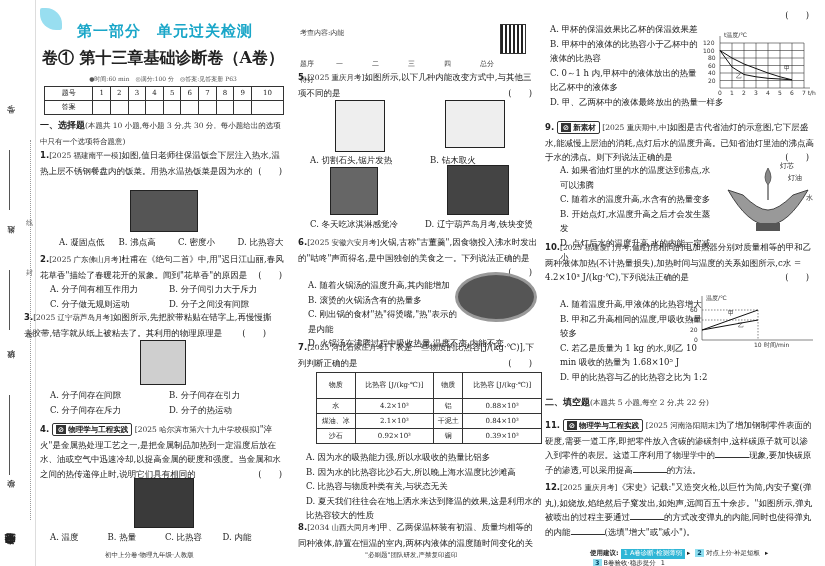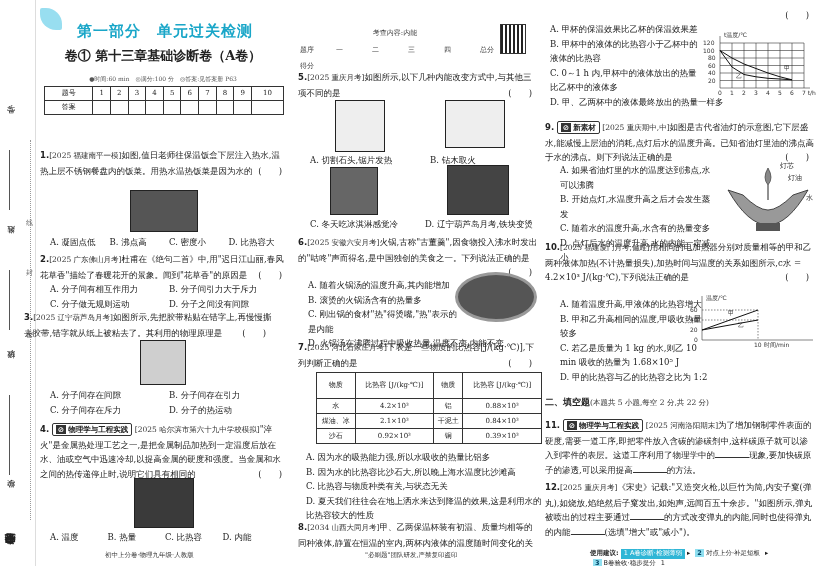--- a/index.html
+++ b/index.html
@@ -6,21 +6,21 @@
   body { width: 825px; height: 566px; background: #fff; font-family: "DejaVu Serif", "Liberation Serif", serif; color: #222; overflow: hidden; position: relative; font-size: 8.5px; line-height: 1.5; }
   .page { position: absolute; top: 0; left: 0; width: 825px; height: 566px; }
   .binding { position: absolute; left: 0; top: 0; width: 36px; height: 566px; border-right: 1px solid #ddd; }
   .binding .vlabel { position: absolute; left: 6px; writing-mode: vertical-rl; transform: rotate(180deg); font-family: "DejaVu Sans", sans-serif; font-size: 8px; color: #333; }
   .binding .line { position: absolute; left: 9px; width: 1px; background: #555; }
   .binding .dots { position: absolute; left: 30px; width: 1px; border-left: 1px dotted #999; }
   .binding .cutlabel { position: absolute; left: 26px; font-size: 7px; color: #666; }
   .brand { position: absolute; left: 3px; bottom: 12px; writing-mode: vertical-rl; transform: rotate(180deg); font-family: "DejaVu Sans", sans-serif; font-weight: bold; font-size: 11px; color: #222; }
   .leaf { position: absolute; left: 40px; top: 8px; width: 22px; height: 22px; background: #7ed6ec; border-radius: 2px 16px 2px 16px; opacity: .8; }
   .part-title { position: absolute; left: 50px; top: 20px; width: 230px; text-align: center; color: #19a6c8; font-family: "DejaVu Sans", sans-serif; font-weight: bold; font-size: 15px; letter-spacing: 1px; }
-  .exam-title { position: absolute; left: 38px; top: 46px; width: 250px; text-align: center; font-weight: bold; font-size: 13px; }
+  .exam-title { position: absolute; left: 38px; top: 46px; width: 250px; text-align: center; font-weight: bold; font-size: 16px; }
   .exam-meta { position: absolute; left: 38px; top: 74px; width: 250px; text-align: center; font-size: 6px; color: #555; }
   table.ans { position: absolute; left: 44px; top: 86px; border-collapse: collapse; width: 240px; }
   table.ans td { border: 1px solid #333; height: 14px; text-align: center; font-size: 7px; }
   .sec-head { font-family: "DejaVu Sans", sans-serif; font-weight: bold; font-size: 9px; }
   .q { position: absolute; font-size: 8.5px; line-height: 14.5px; }
   .qn { font-weight: bold; font-family: "DejaVu Sans", sans-serif; }
   .src { font-size: 7.5px; color: #333; }
   .paren { float: right; margin-right: 6px; }
   .opts { display: grid; grid-template-columns: 1fr 1fr; }
   .opts4 { display: grid; grid-template-columns: repeat(4, 1fr); }
@@ -91,26 +91,29 @@
       <td></td>
           <td></td>
       <td></td>
           <td></td>
       <td></td>
           <td></td>
     </tr>
   </tbody>
     </table>
 
+  <div class="q" style="left:40px;top:118px;width:248px;">
+    <span class="sec-head">一、选择题</span><small class="src">(本题共 10 小题,每小题 3 分,共 30 分。每小题给出的选项中只有一个选项符合题意)</small>
+  </div>
 
   <div class="q" style="left:40px;top:148px;width:248px;">
     <span class="qn">1.</span><span class="src">[2025 福建南平一模]</span><span>如图,值日老师往保温饭盒下层注入热水,温热上层不锈钢餐盘内的饭菜。用热水温热饭菜是因为水的</span><span class="paren">(　　)</span>
   </div>
   <div class="img" style="left:130px;top:190px;width:68px;height:42px;"></div>
-  <div class="q opts4" style="left:50px;top:235px;width:238px;">
+  <div class="q opts4" style="left:59px;top:235px;width:238px;">
     <span>A. 凝固点低</span>
     <span>B. 沸点高</span>
     <span>C. 密度小</span>
     <span>D. 比热容大</span>
   </div>
 
   <div class="q" style="left:40px;top:252px;width:248px;">
     <span class="qn">2.</span><span class="src">[2025 广东佛山月考]</span><span>杜甫在《绝句二首》中,用"迟日江山丽,春风花草香"描绘了春暖花开的景象。闻到"花草香"的原因是</span><span class="paren">(　　)</span>
     <div class="opts" style="padding-left:10px;">
       <span>A. 分子间有相互作用力</span>
@@ -139,21 +142,21 @@
   <div class="img" style="left:134px;top:478px;width:60px;height:50px;background:#3a3a3a;"></div>
   <div class="q opts4" style="left:50px;top:530px;width:230px;">
     <span>A. 温度</span>
     <span>B. 热量</span>
     <span>C. 比热容</span>
     <span>D. 内能</span>
   </div>
   <div class="footer" style="left:105px;">初中上分卷·物理九年级·人教版</div>
 
   <div class="score-tbl">
-    <div style="text-align:center;width:190px;margin-bottom:6px;">考查内容:内能</div>
+    <div style="width:190px;margin-bottom:20px;">考查内容:内能</div>
     <div>
       <span>题序</span><span>一</span><span>二</span><span>三</span><span>四</span><span>总分</span>
     </div>
     <div style="margin-top:6px;"><span>得分</span></div>
   </div>
   <div class="qr"></div>
 
   <div class="q" style="left:298px;top:70px;width:240px;">
     <span class="qn">5.</span><span class="src">[2025 重庆月考]</span><span>如图所示,以下几种内能改变方式中,与其他三项不同的是</span><span class="paren">(　　)</span>
   </div>
@@ -274,22 +277,22 @@
     </svg>
   </div>
 
   <div class="q" style="left:545px;top:120px;width:270px;">
     <span class="qn">9.</span>
     <span class="tag"><span class="ic">⊘</span><span>新素材</span></span>
     <span class="src">[2025 重庆期中,中]</span><span>如图是古代省油灯的示意图,它下层盛水,能减慢上层油的消耗,点灯后水的温度升高。已知省油灯里油的沸点高于水的沸点。则下列说法正确的是</span><span class="paren">(　　)</span>
   </div>
   <div class="q" style="left:560px;top:163px;width:155px;">
     <div>A. 如果省油灯里的水的温度达到沸点,水可以沸腾</div>
+    <div>C. 随着水的温度升高,水含有的热量变多</div>
     <div>B. 开始点灯,水温度升高之后才会发生蒸发</div>
-    <div>C. 随着水的温度升高,水含有的热量变多</div>
     <div>D. 点灯后水的温度升高,水的内能一定减小</div>
   </div>
   <div class="chart" style="left:718px;top:160px;">
     <svg width="100" height="75" viewBox="0 0 100 75">
       <path d="M10 30 Q30 65 50 65 Q70 65 90 30 L75 35 Q60 50 50 50 Q40 50 25 35 Z" fill="#999" stroke="#222" stroke-width="0.8"></path>
       <rect x="38" y="63" width="24" height="8" fill="#555"></rect>
       <path d="M50 8 Q44 18 50 25 Q56 18 50 8 Z" fill="#888" stroke="#222" stroke-width="0.6"></path>
       <line x1="50" y1="25" x2="50" y2="40" stroke="#222"></line>
       <g font-size="7" fill="#333" font-family="DejaVu Sans, sans-serif">
         <text x="62" y="8">灯芯</text>

